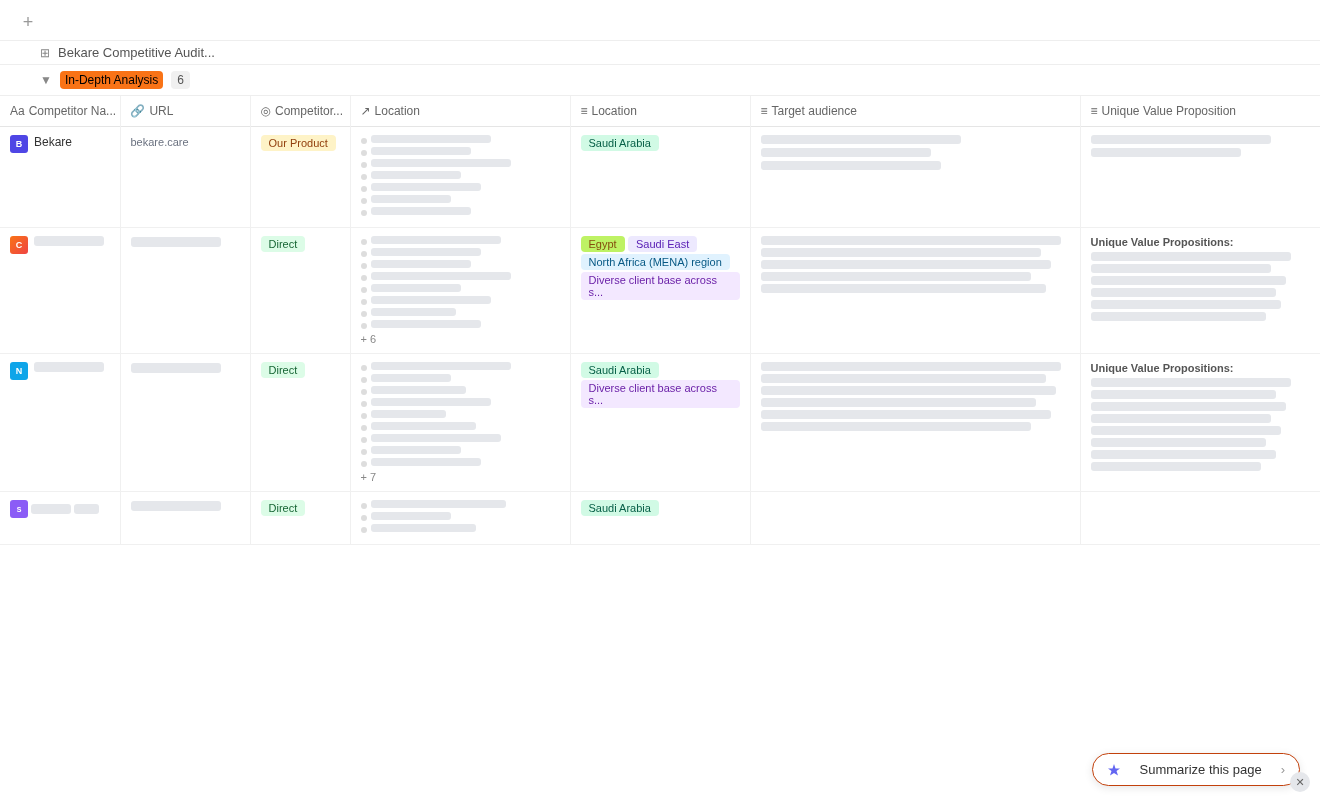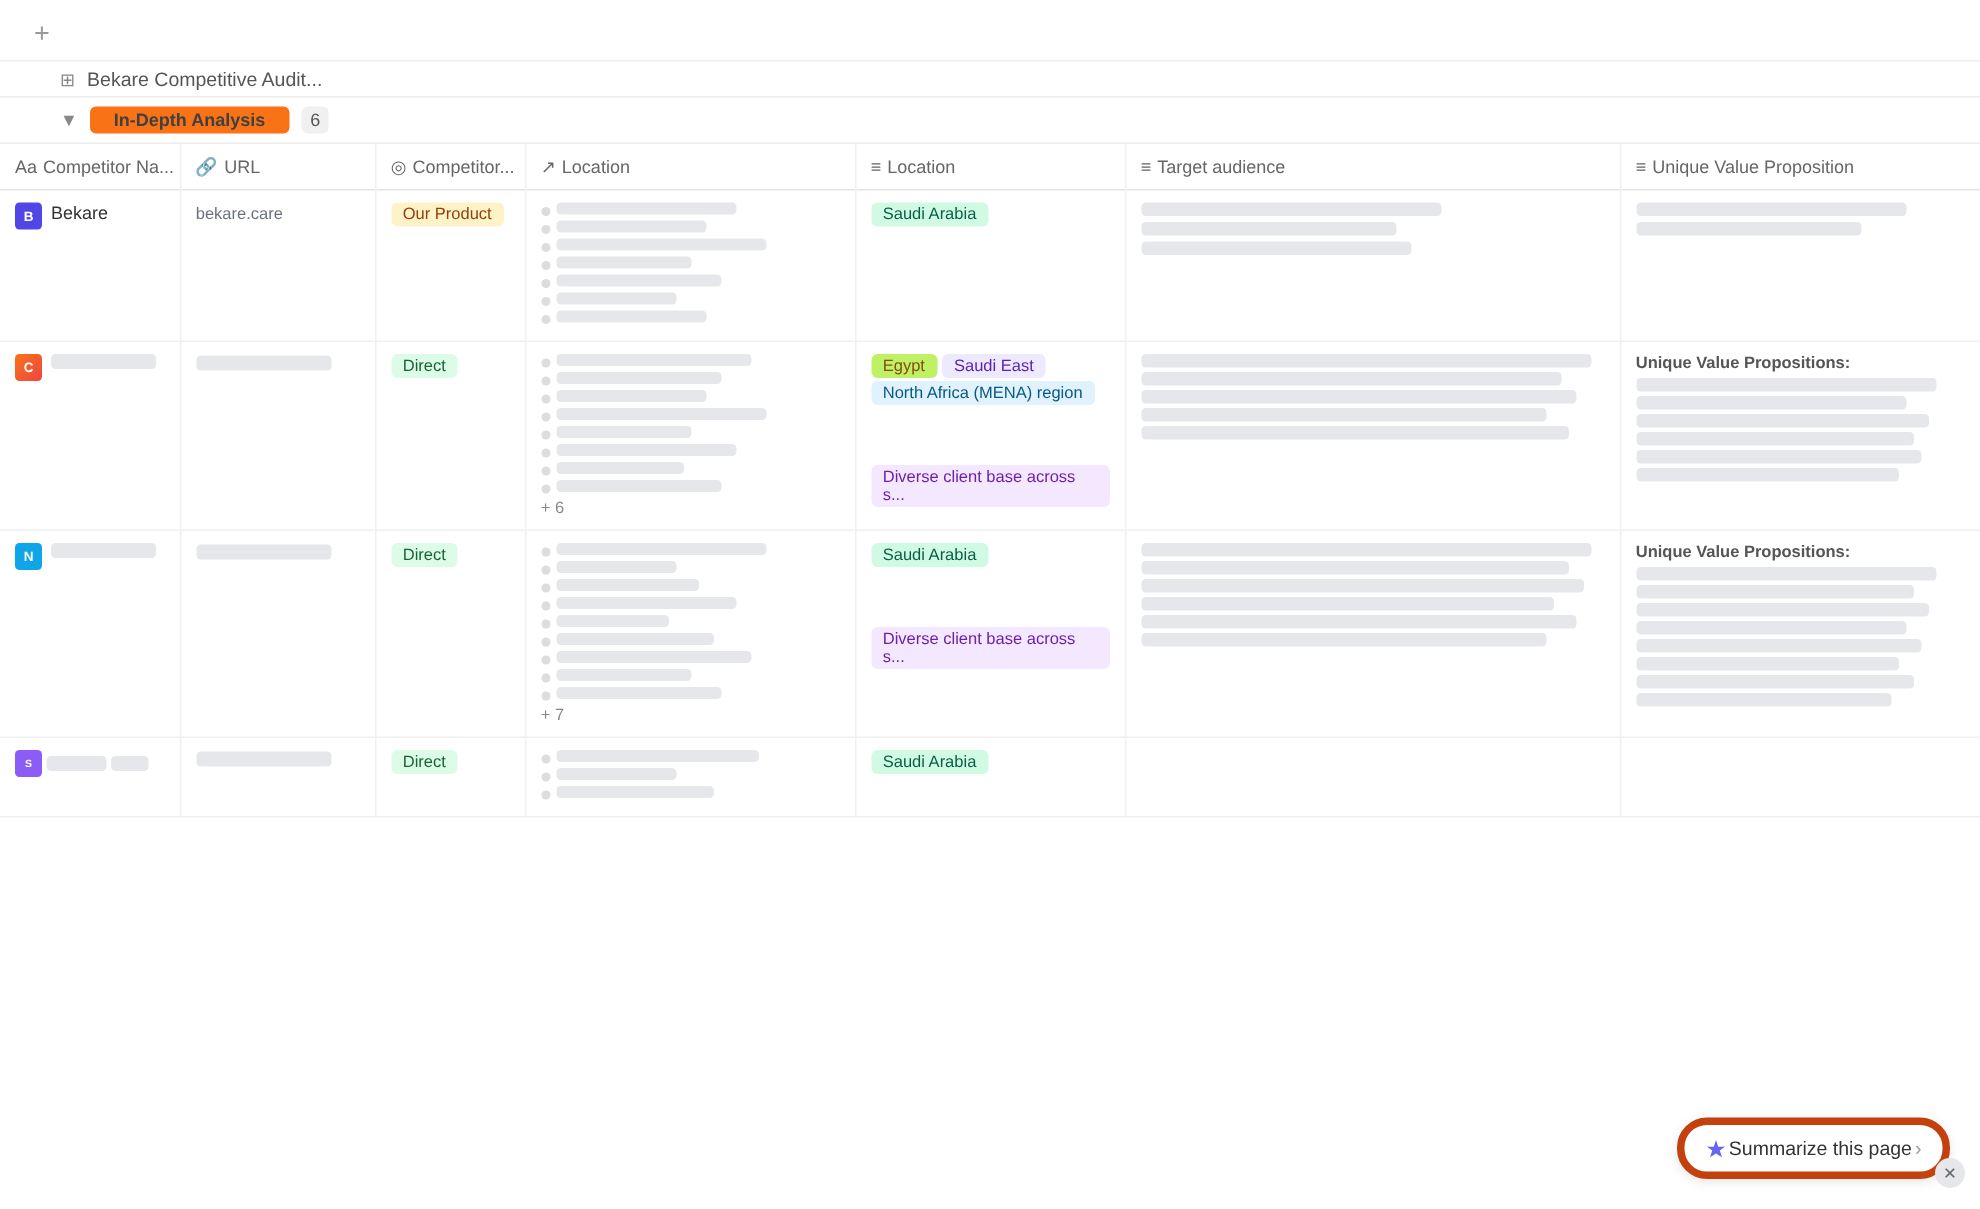--- a/index.html
+++ b/index.html
@@ -60,25 +60,25 @@
       border-bottom: 1px solid #eee;
     }
 
     .filter-icon {
       color: #888;
       font-size: 12px;
     }
 
     .filter-tag {
       background: #f97316;
-      color: #404040;
+      color: #000000;
       border-radius: 4px;
-      padding: 2px 16px;
+      padding: 2px 5px;
       font-size: 12px;
-      font-weight: 700;
+      font-weight: 400;
     }
 
     .filter-count {
       background: #f0f0f0;
       color: #555;
       border-radius: 4px;
       padding: 2px 6px;
       font-size: 12px;
     }
 
@@ -170,21 +170,20 @@
     }
 
     .badge-north-africa {
       background: #e0f2fe;
       color: #075985;
     }
 
     .badge-diverse {
       background: #f3e8ff;
       color: #6b21a8;
-      margin-top: 38px;
     }
 
     .competitor-name-cell {
       display: flex;
       align-items: flex-start;
       gap: 6px;
     }
 
     .competitor-avatar {
       width: 18px; height: 18px;
@@ -240,26 +239,26 @@
       font-weight: 600;
       color: #555;
       margin-bottom: 4px;
     }
 
     .summarize-btn {
       position: fixed;
       bottom: 20px;
       right: 20px;
       background: #fff;
-      border: 5px solid #c2410c;
+      border: 1px solid #c2410c;
       border-radius: 20px;
       padding: 8px 14px;
       display: flex;
       align-items: center;
-      gap: 2px;
+      gap: 19px;
       font-size: 13px;
       color: #333;
       cursor: pointer;
       box-shadow: 0 2px 8px rgba(0,0,0,0.1);
     }
 
     .summarize-btn svg { flex-shrink: 0; }
 
     .close-summarize {
       position: fixed;

